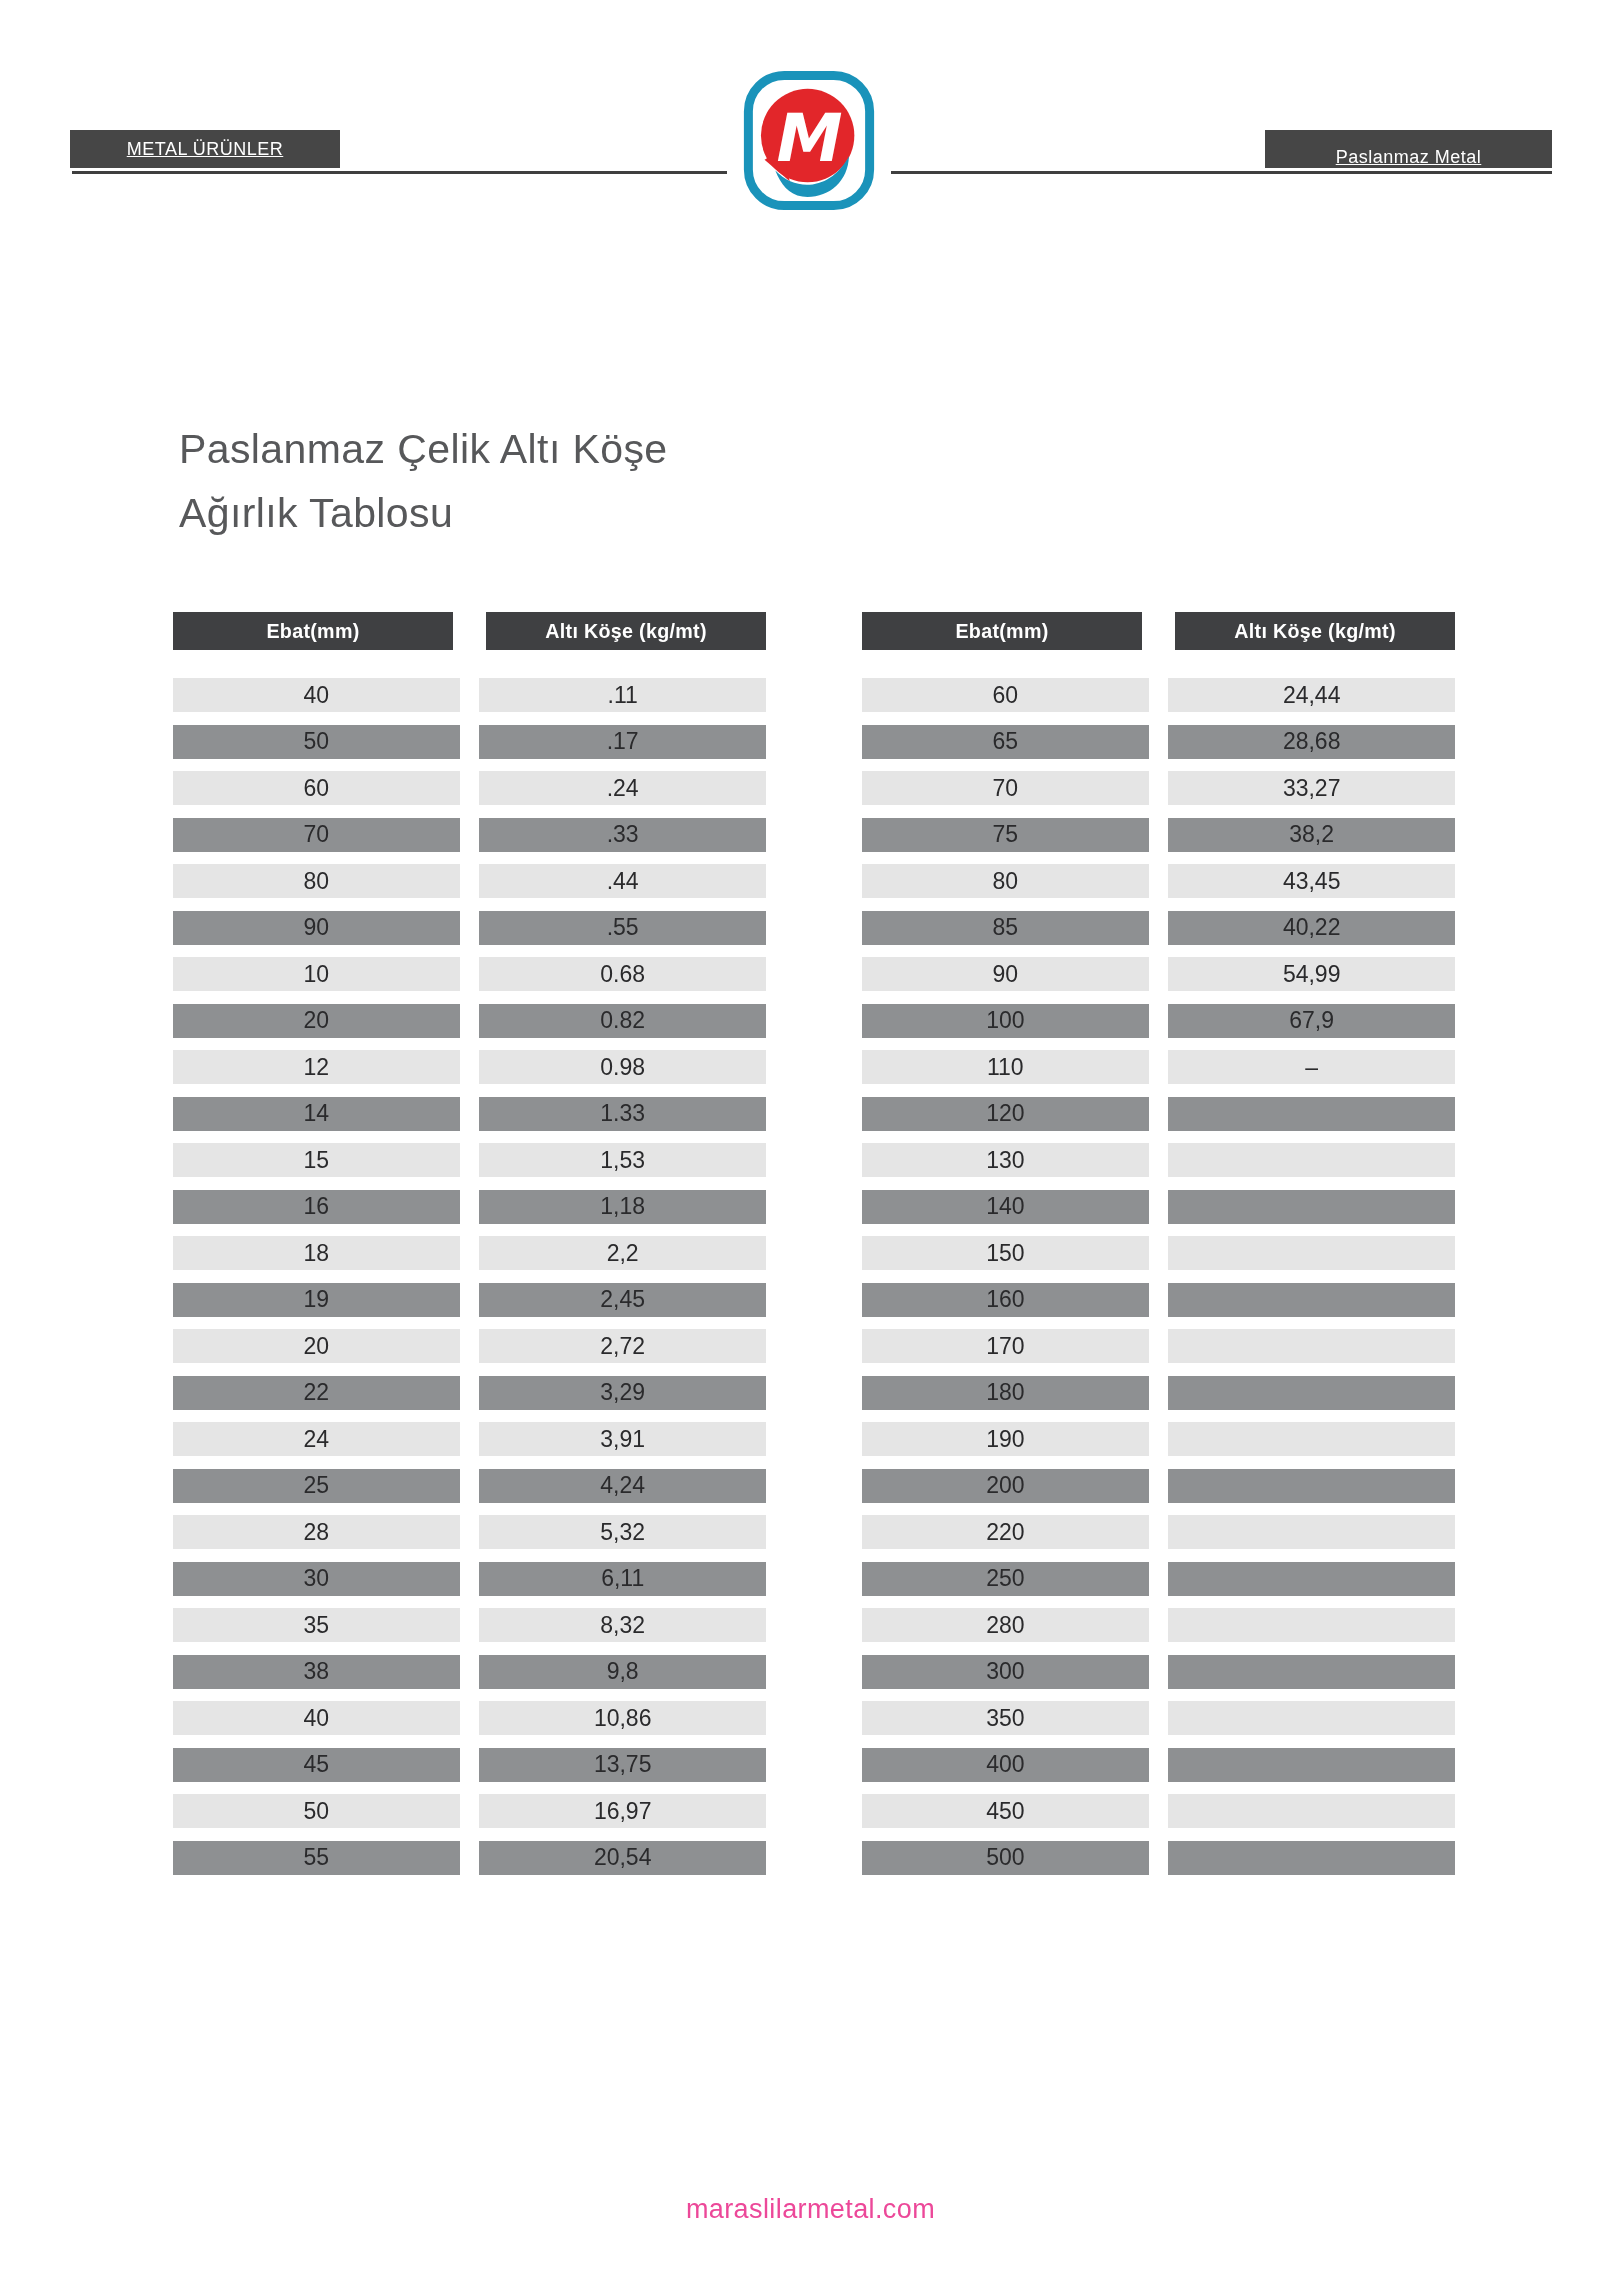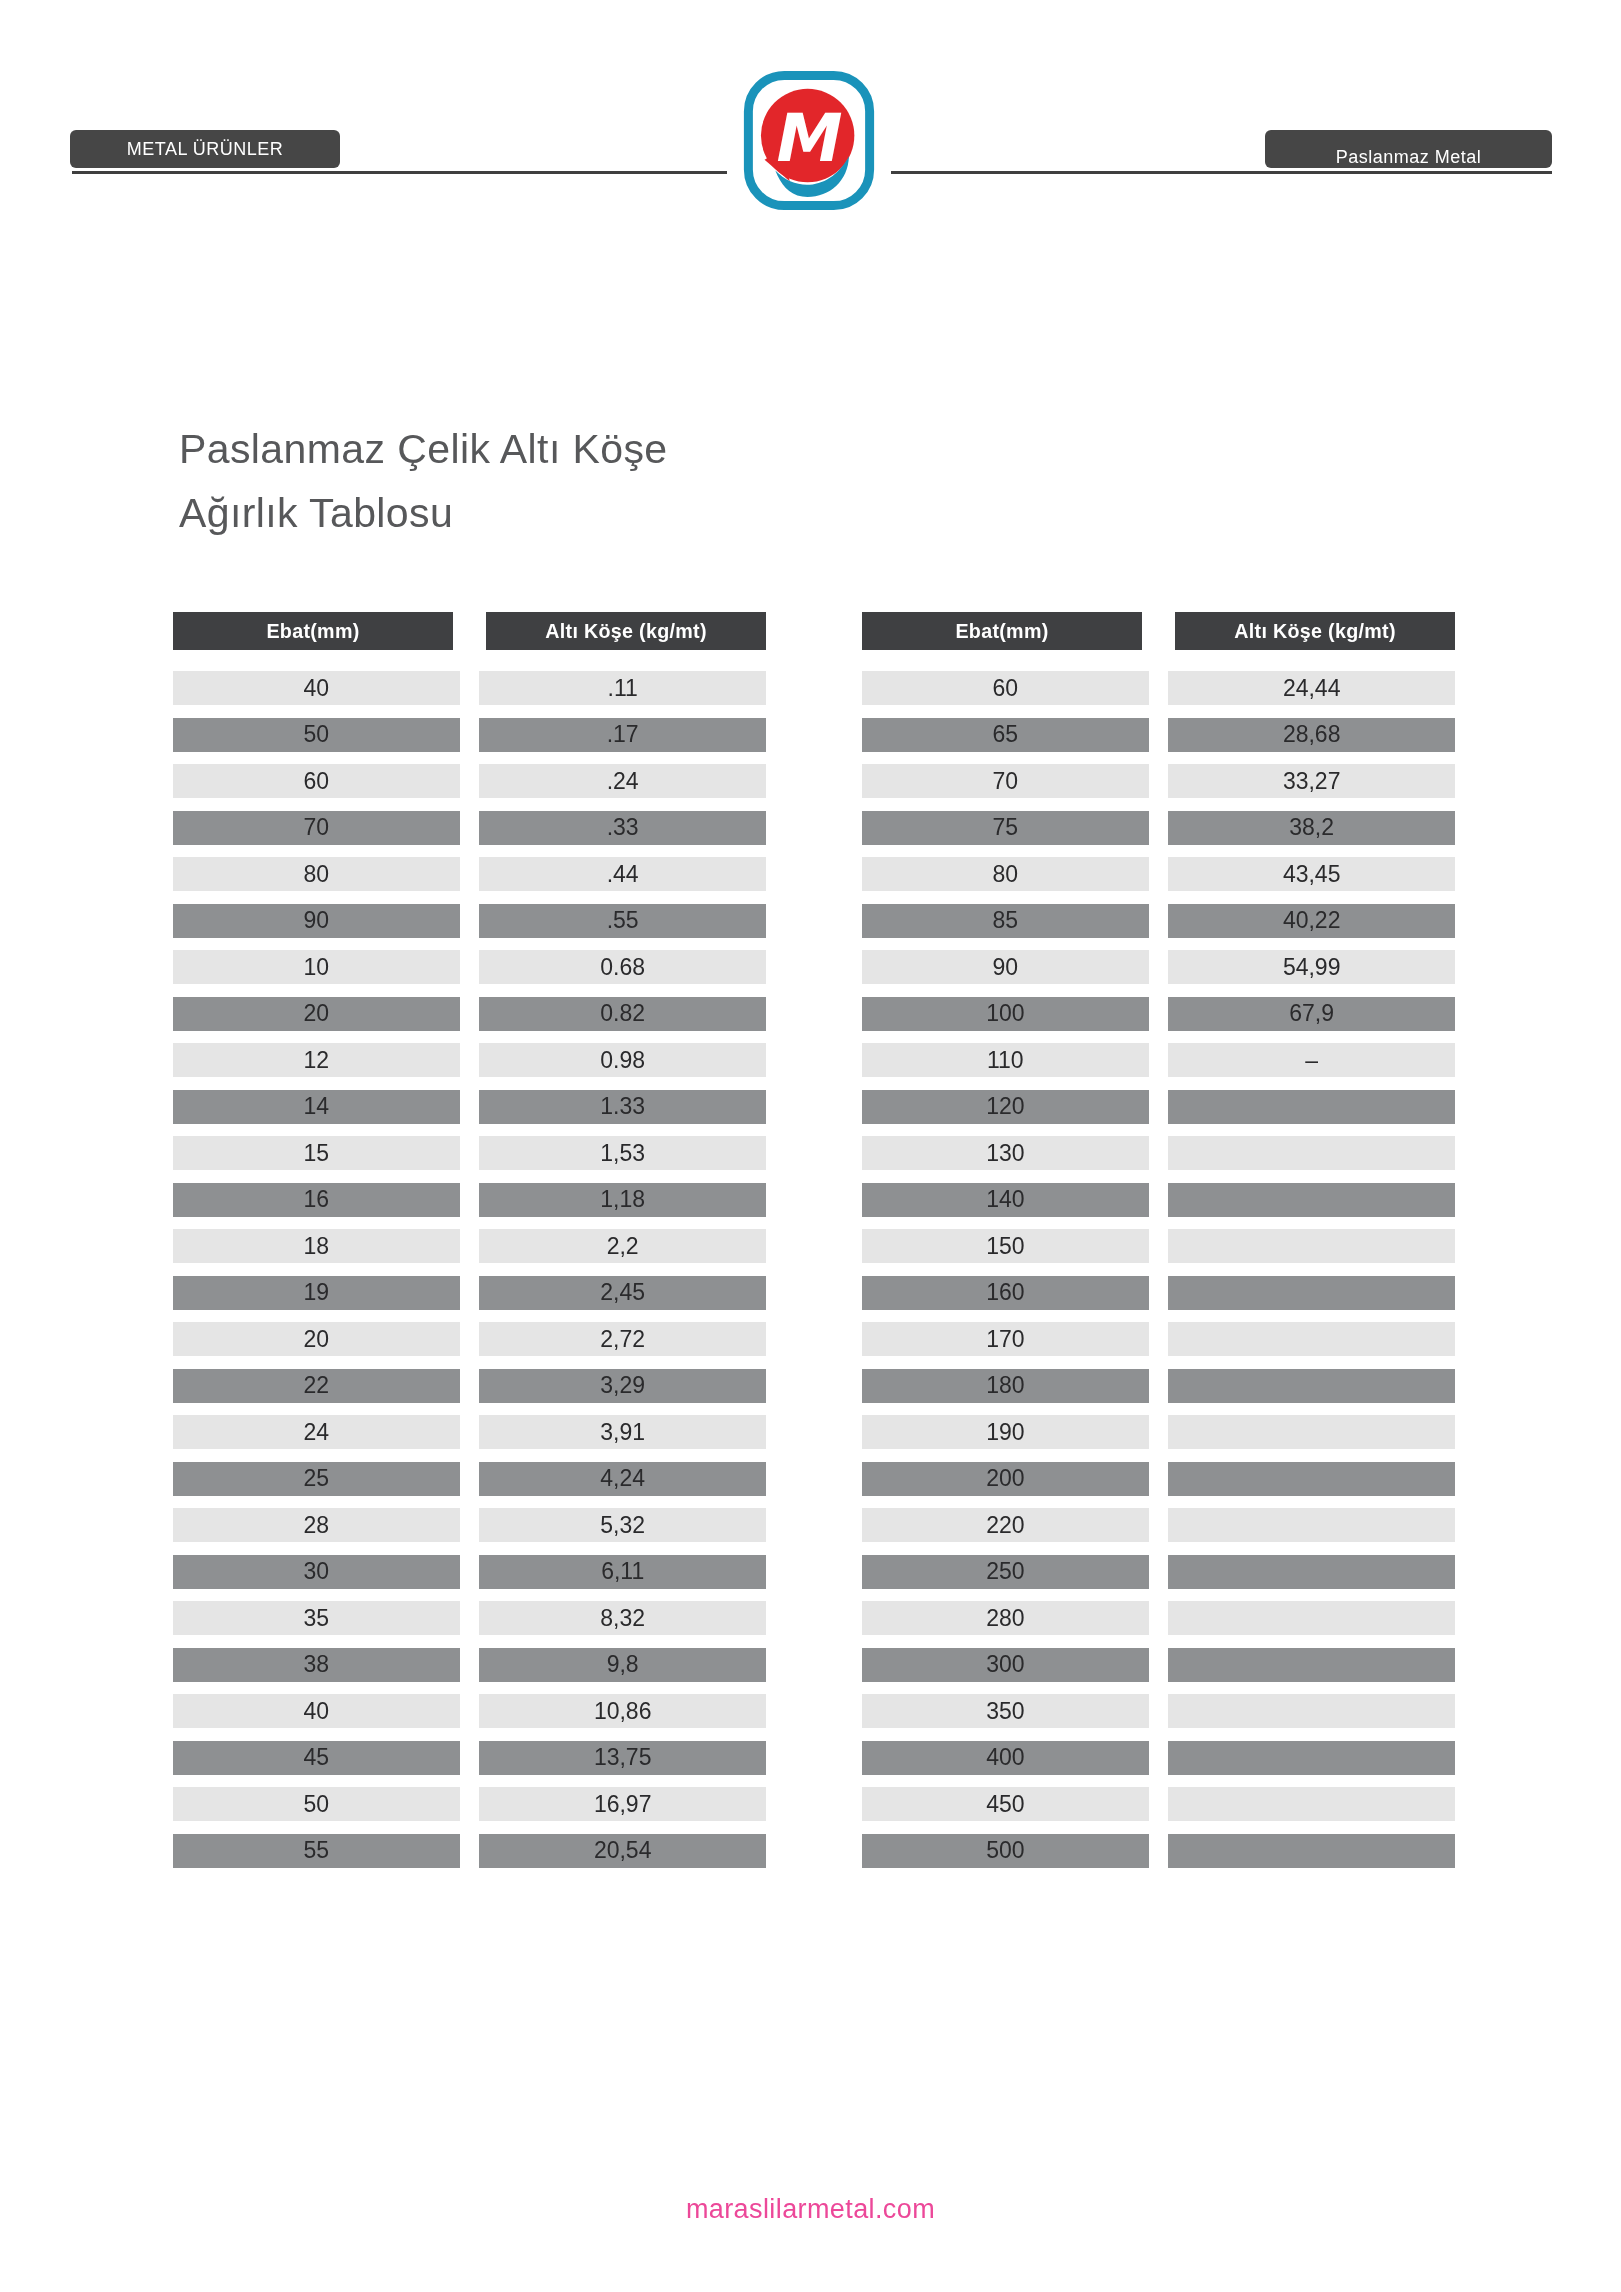--- a/index.html
+++ b/index.html
@@ -6,43 +6,43 @@
   html,body { background:#ffffff; }
   body {
     width:1621px; height:2293px;
     position:relative;
     font-family:"Liberation Sans", sans-serif;
     overflow:hidden;
   }
   
   .badge {
     position:absolute; top:130px; height:38px;
-    background:#464646; border-radius:6px;
+    background:#464646; border-radius:0;
     color:#ffffff; font-size:18px; letter-spacing:0.5px;
-    display:flex; align-items:center; justify-content:center;
+    display:flex; align-items:center; justify-content:center;text-decoration:underline;
   }
   .badge-left  { left:70px;  width:270px; }
   .badge-right { left:1265px; width:287px;align-items:flex-end; }
   .rule { position:absolute; top:171px; height:2.7px; background:#3f3f3f; }
   .rule-left  { left:72px;  width:655px; }
   .rule-right { left:891px; width:661px; }
   .logo { position:absolute; left:743px; top:70px; width:132px; height:141px; }
 
   
   .page-title {
     position:absolute; left:179px; top:417px;
     font-size:41px; line-height:64px; font-weight:400;
     color:#57585a; letter-spacing:0.4px;
   }
 
   
   .dtable { position:absolute; top:612px; width:593px; }
   .dtable-left  { left:173px; }
   .dtable-right { left:862px; }
-  .thead { display:flex; gap:33px; margin-bottom:21px; }
+  .thead { display:flex; gap:33px; margin-bottom:28px; }
   .th {
     flex:1; height:38px; background:#3f4042;
     color:#ffffff; font-size:19.7px; font-weight:bold; letter-spacing:0.3px;
     display:flex; align-items:center; justify-content:center;
   }
   .tbody { display:flex; flex-direction:column; gap:12.5px; }
   .tr { display:flex; gap:19.7px; }
   .td {
     flex:1; height:34px;
     display:flex; align-items:center; justify-content:center;

